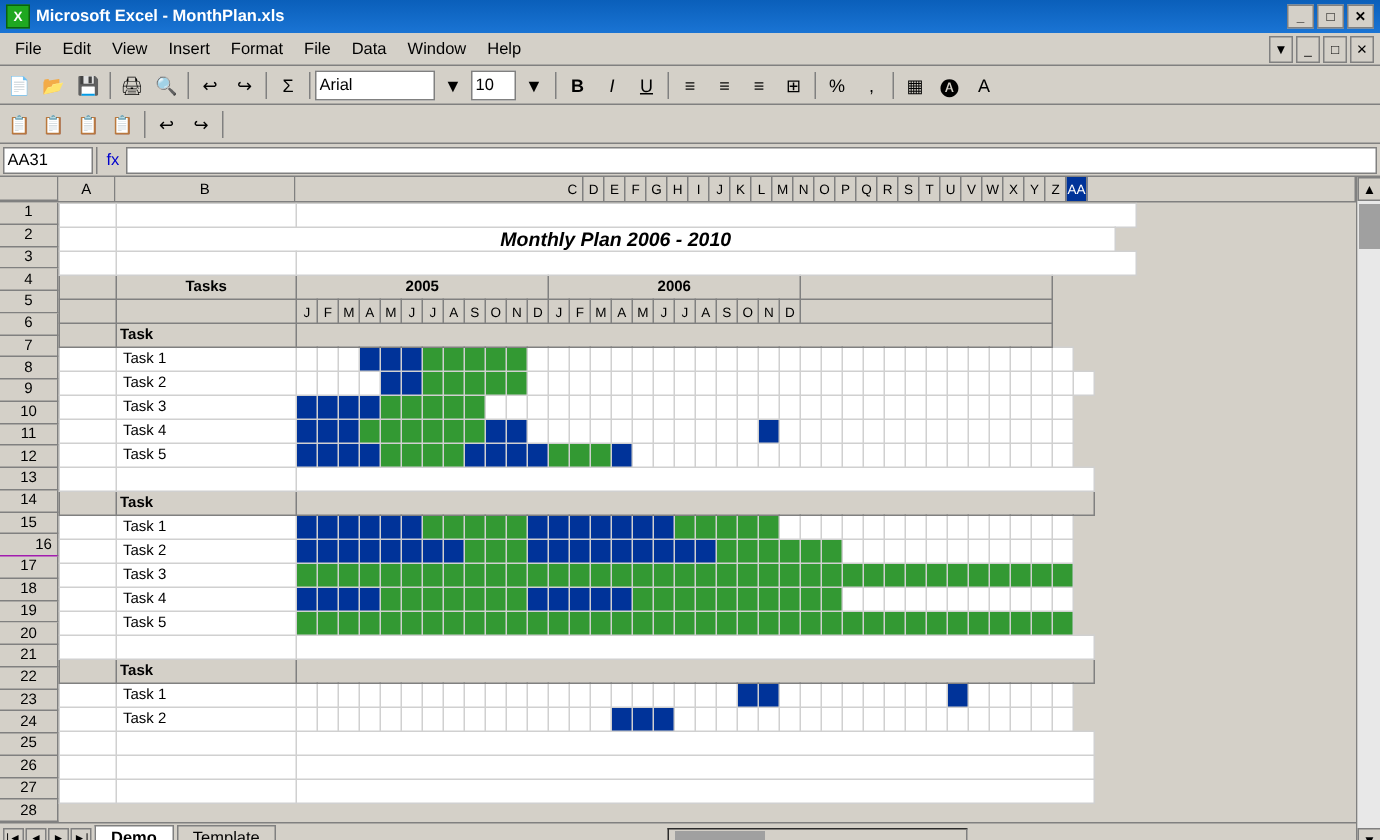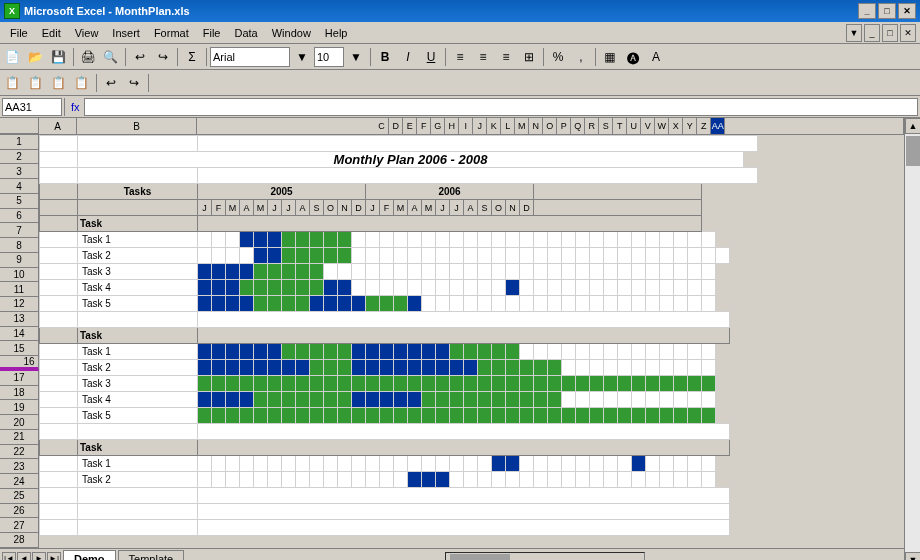--- a/index.html
+++ b/index.html
@@ -229,21 +229,21 @@
         <div style="height:16px; border-bottom:1px solid #808080; border-right:1px solid #808080; display:flex; align-items:center; justify-content:center; font-size:10px; min-width:39px; background:#d4d0c8;">6</div>
         <div style="height:16px; border-bottom:1px solid #808080; border-right:1px solid #808080; display:flex; align-items:center; justify-content:center; font-size:10px; min-width:39px;">7</div>
         <div style="height:16px; border-bottom:1px solid #808080; border-right:1px solid #808080; display:flex; align-items:center; justify-content:center; font-size:10px; min-width:39px;">8</div>
         <div style="height:16px; border-bottom:1px solid #808080; border-right:1px solid #808080; display:flex; align-items:center; justify-content:center; font-size:10px; min-width:39px;">9</div>
         <div style="height:16px; border-bottom:1px solid #808080; border-right:1px solid #808080; display:flex; align-items:center; justify-content:center; font-size:10px; min-width:39px;">10</div>
         <div style="height:16px; border-bottom:1px solid #808080; border-right:1px solid #808080; display:flex; align-items:center; justify-content:center; font-size:10px; min-width:39px;">11</div>
         <div style="height:16px; border-bottom:1px solid #808080; border-right:1px solid #808080; display:flex; align-items:center; justify-content:center; font-size:10px; min-width:39px;">12</div>
         <div style="height:16px; border-bottom:1px solid #808080; border-right:1px solid #808080; display:flex; align-items:center; justify-content:center; font-size:10px; min-width:39px; background:#d4d0c8;">13</div>
         <div style="height:16px; border-bottom:1px solid #808080; border-right:1px solid #808080; display:flex; align-items:center; justify-content:center; font-size:10px; min-width:39px;">14</div>
         <div style="height:16px; border-bottom:1px solid #808080; border-right:1px solid #808080; display:flex; align-items:center; justify-content:center; font-size:10px; min-width:39px;">15</div>
-        <div style="height:16px; border-bottom:4px solid #a21caf; border-right:1px solid #808080; display:flex; align-items:center; justify-content:center; font-size:10px; min-width:39px;padding-left:20px;">16</div>
+        <div style="height:16px; border-bottom:1px solid #a21caf; border-right:1px solid #808080; display:flex; align-items:center; justify-content:center; font-size:10px; min-width:39px;padding-left:20px;">16</div>
         <div style="height:16px; border-bottom:1px solid #808080; border-right:1px solid #808080; display:flex; align-items:center; justify-content:center; font-size:10px; min-width:39px;">17</div>
         <div style="height:16px; border-bottom:1px solid #808080; border-right:1px solid #808080; display:flex; align-items:center; justify-content:center; font-size:10px; min-width:39px;">18</div>
         <div style="height:16px; border-bottom:1px solid #808080; border-right:1px solid #808080; display:flex; align-items:center; justify-content:center; font-size:10px; min-width:39px;">19</div>
         <div style="height:16px; border-bottom:1px solid #808080; border-right:1px solid #808080; display:flex; align-items:center; justify-content:center; font-size:10px; min-width:39px; background:#d4d0c8;">20</div>
         <div style="height:16px; border-bottom:1px solid #808080; border-right:1px solid #808080; display:flex; align-items:center; justify-content:center; font-size:10px; min-width:39px;">21</div>
         <div style="height:16px; border-bottom:1px solid #808080; border-right:1px solid #808080; display:flex; align-items:center; justify-content:center; font-size:10px; min-width:39px;">22</div>
         <div style="height:16px; border-bottom:1px solid #808080; border-right:1px solid #808080; display:flex; align-items:center; justify-content:center; font-size:10px; min-width:39px;">23</div>
         <div style="height:16px; border-bottom:1px solid #808080; border-right:1px solid #808080; display:flex; align-items:center; justify-content:center; font-size:10px; min-width:39px;">24</div>
         <div style="height:16px; border-bottom:1px solid #808080; border-right:1px solid #808080; display:flex; align-items:center; justify-content:center; font-size:10px; min-width:39px;">25</div>
         <div style="height:16px; border-bottom:1px solid #808080; border-right:1px solid #808080; display:flex; align-items:center; justify-content:center; font-size:10px; min-width:39px;">26</div>
@@ -301,21 +301,21 @@
 
           <tbody>
               <tr>
             <td style="background:white; border:1px solid #d0d0d0;"></td>
             <td style="background:white; border:1px solid #d0d0d0;"></td>
             <td colspan="40" style="background:white; border:1px solid #d0d0d0;"></td>
           </tr>
 
           <tr>
             <td style="background:white; border:1px solid #d0d0d0;"></td>
-            <td colspan="40" style="background:white; border:1px solid #d0d0d0; font-weight:bold; font-style:italic; font-size:13px; text-align:center;">Monthly Plan 2006 - 2008</td>
+            <td colspan="40" style="background:white; border:1px solid #d0d0d0; font-weight:bold; font-style:italic; font-size:13px; text-align:center;">Monthly Plan 2006 - 2010</td>
           </tr>
 
           <tr>
             <td style="background:white; border:1px solid #d0d0d0;"></td>
             <td style="background:white; border:1px solid #d0d0d0;"></td>
             <td colspan="40" style="background:white; border:1px solid #d0d0d0;"></td>
           </tr>
 
           <tr>
             <td style="background:#d4d0c8; border:1px solid #808080;"></td>

